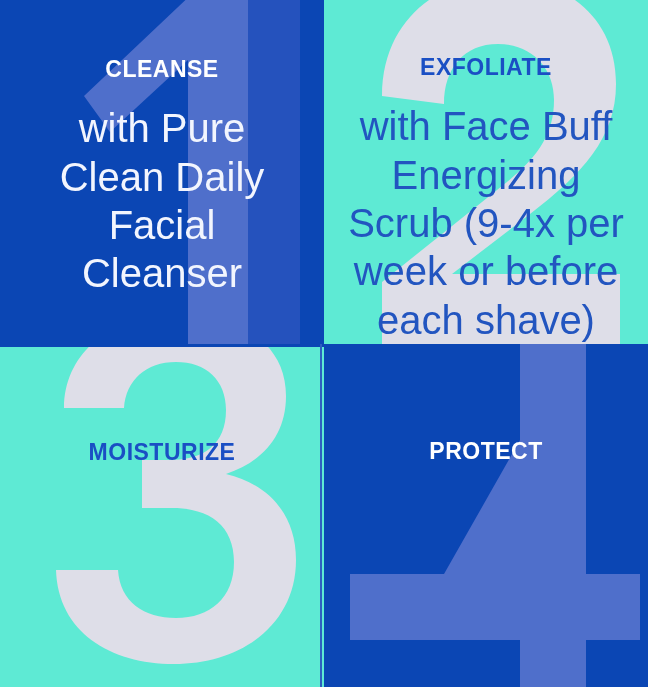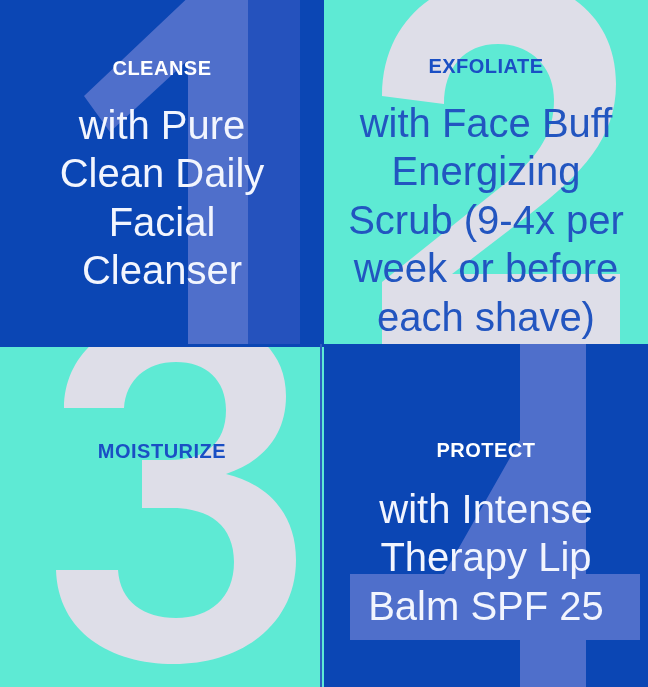--- a/index.html
+++ b/index.html
@@ -81,21 +81,21 @@
   .content {
     position: relative;
     z-index: 2;
     width: 100%;
     text-align: center;
     box-sizing: border-box;
   }
 
   .heading {
     font-weight: bold;
-    font-size: 20px;
+    font-size: 23px;
     letter-spacing: 0.5px;
     line-height: 1.1;
     margin: 0;
   }
   .body {
     font-weight: 400;
     font-size: 40px;
     line-height: 1.21;
     margin: 0;
     white-space: pre-line;
@@ -204,19 +204,16 @@
     <div class="watermark">
       <svg viewBox="0 0 324 343" preserveAspectRatio="none" aria-hidden="true">
 
         <polygon points="196,-20 262,-20 120,230 196,230 196,-20" fill="#4F6FCB"></polygon>
         <rect x="26" y="230" width="290" height="66" fill="#4F6FCB"></rect>
         <rect x="196" y="-20" width="66" height="383" fill="#4F6FCB"></rect>
       </svg>
     </div>
     <div class="content">
       <div class="heading">PROTECT</div>
-      <div class="body">with Intense
-Therapy Lip
-Balm SPF 25</div>
     </div>
   </div>
 
 </div>
 
 </body></html>

